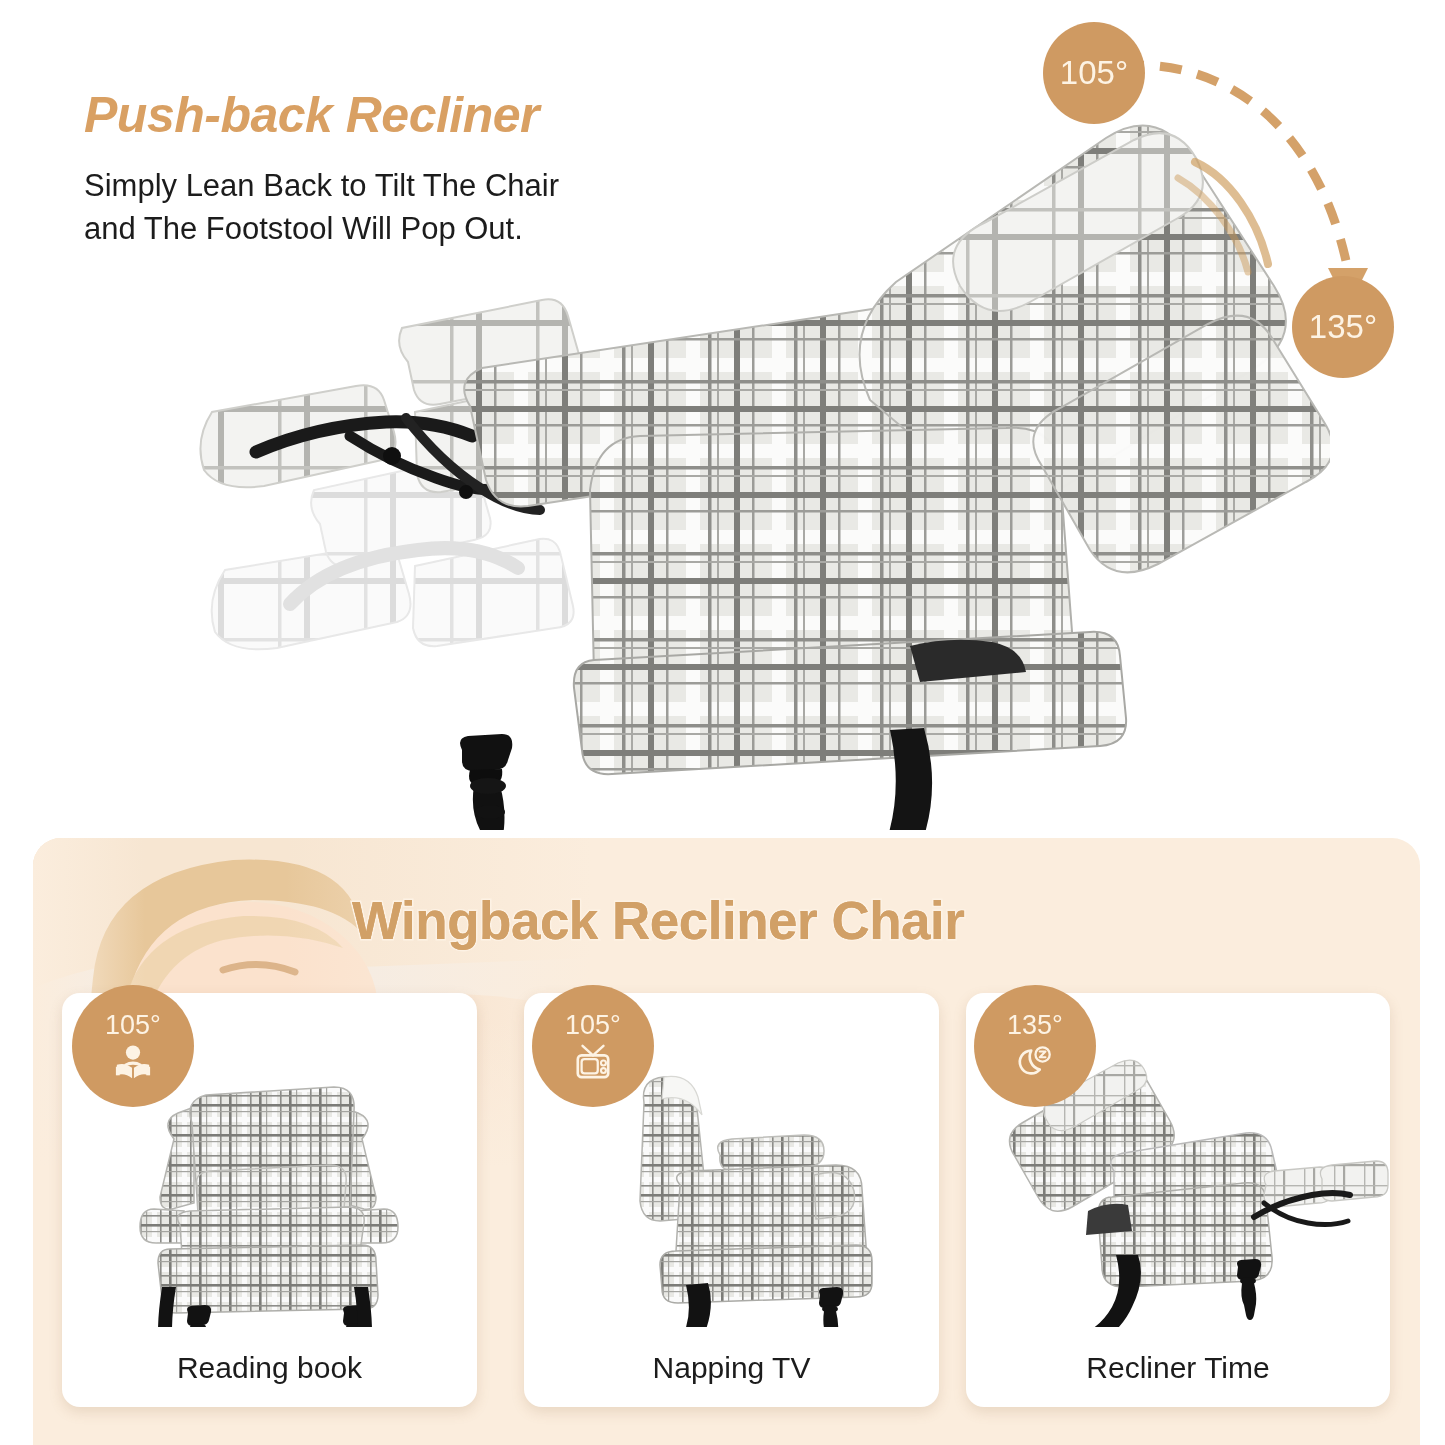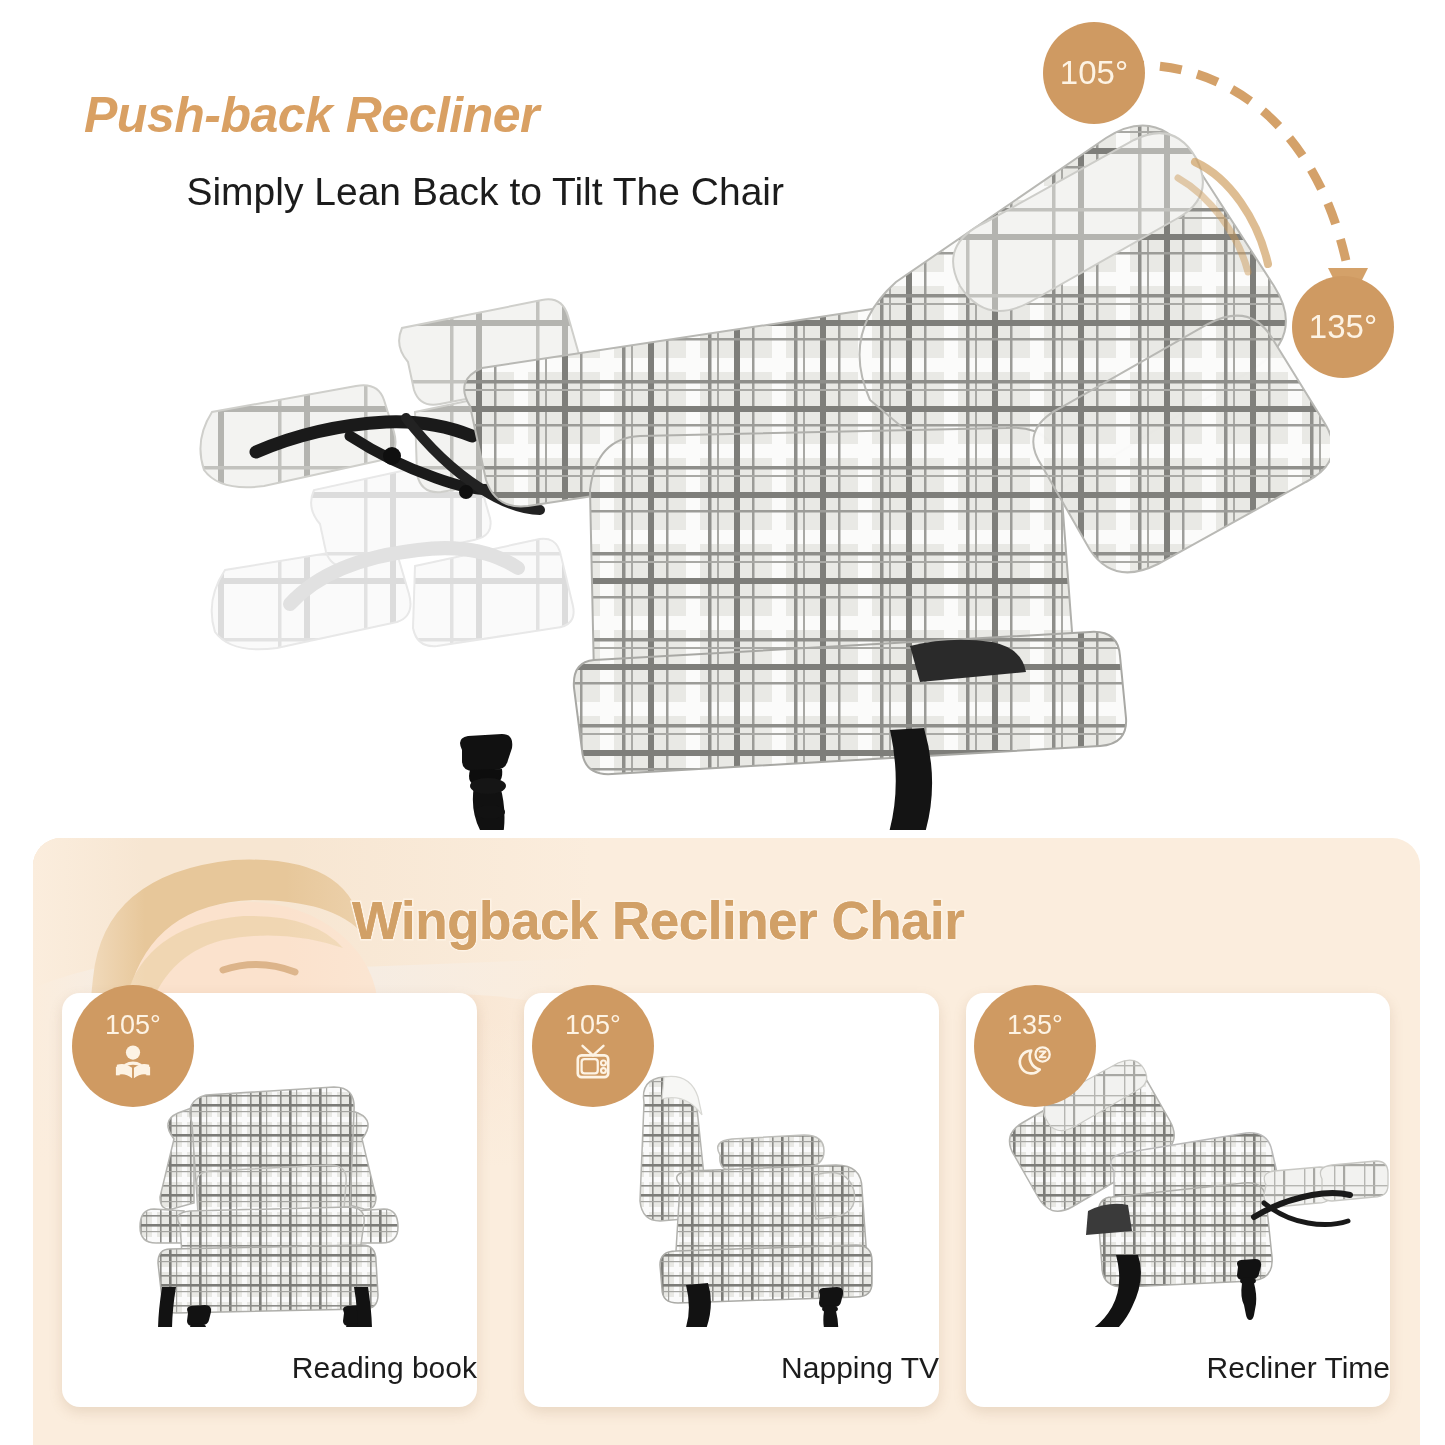--- a/index.html
+++ b/index.html
@@ -18,21 +18,21 @@
   }
 
   #headline-block { position:absolute; left:84px; top:88px; width:700px; }
   #headline {
     font-size:50px; font-weight:bold; font-style:italic;
     color:#d9a063; letter-spacing:-0.5px; line-height:1.1;
     white-space:nowrap;
   }
   #subheadline {
     margin-top:22px;
-    font-size:39px; color:#1c1c1c; line-height:1.38; font-weight:400;text-align:right;
+    font-size:31px; color:#1c1c1c; line-height:1.38; font-weight:400;
   }
 
   
   .angle-badge {
     position:absolute; border-radius:50%;
     background:#cf9a62;
     display:flex; align-items:center; justify-content:center;
     color:#fdf3e4; font-weight:400;
   }
   #badge-105-top { left:1043px; top:22px; width:102px; height:102px; font-size:33px; }
@@ -85,32 +85,33 @@
   }
   #card-1 .card-badge { left:10px; top:-8px; }
   #card-2 .card-badge { left:8px; top:-8px; }
   #card-3 .card-badge { left:8px; top:-8px; }
   .card-badge .deg { font-size:27px; line-height:1; margin-bottom:4px; }
   .card-badge .bicon { width:38px; height:38px; display:block; }
 
   .card-figure { position:absolute; left:0; top:34px; width:100%; height:300px; }
   .card-label {
     position:absolute; left:0; bottom:22px; width:100%;
-    text-align:right; font-size:30px; color:#1c1c1c;
+    text-align:center; font-size:30px; color:#1c1c1c;
   }
 </style>
 </head>
 <body>
 
 <div id="top-section">
 
   <div id="headline-block">
     <div id="headline">Push-back Recliner</div>
     <div id="subheadline">
       <div>Simply Lean Back to Tilt The Chair</div>
+      <div>and The Footstool Will Pop Out.</div>
     </div>
   </div>
 
   <svg id="main-chair" viewBox="0 0 1160 730">
     <defs>
       <pattern id="plaid" width="86" height="86" patternUnits="userSpaceOnUse">
         <rect width="86" height="86" fill="#e9e9e5"></rect>
         <rect x="0" y="0" width="86" height="14" fill="#fbfbfa"></rect>
         <rect x="0" y="0" width="14" height="86" fill="#fbfbfa"></rect>
         <rect x="22" y="0" width="3.5" height="86" fill="#8e8e8a"></rect>

